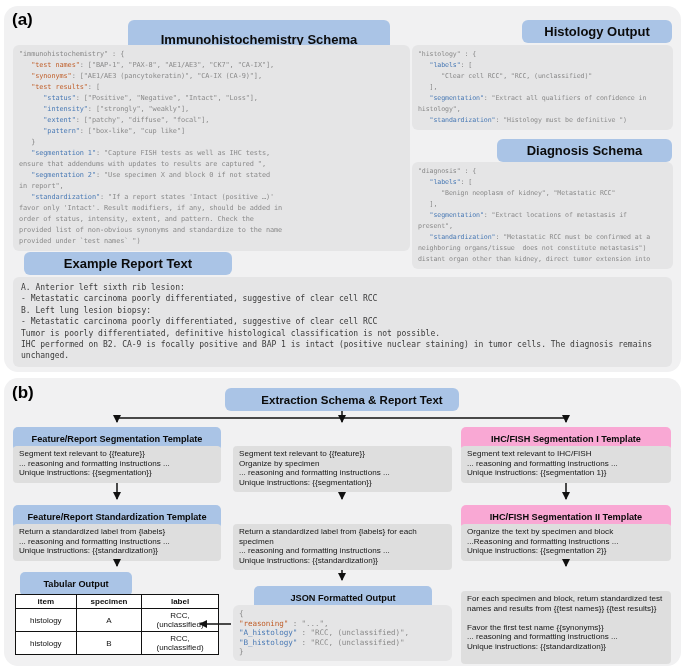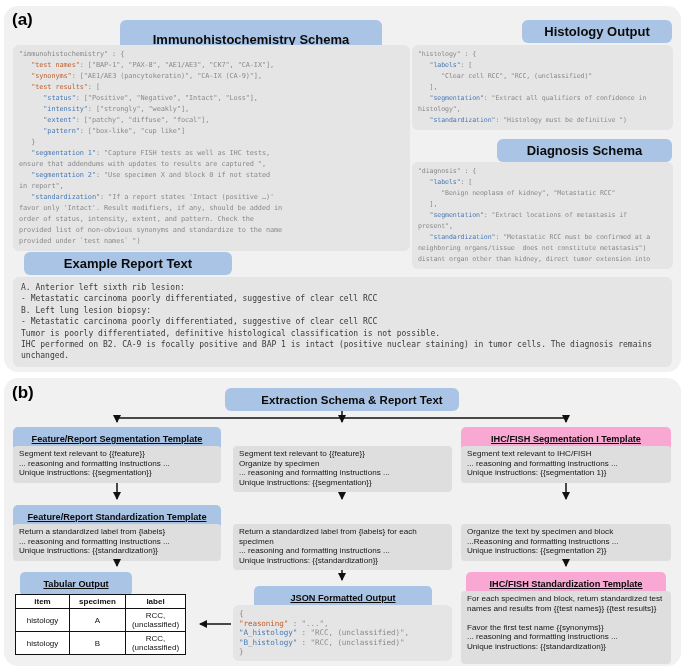--- a/index.html
+++ b/index.html
@@ -8,52 +8,52 @@
   .panel { position:absolute; background:#f1f1f2; border-radius:14px; }
   #panelA { left:4px; top:6px; width:677px; height:366px; }
   #panelB { left:4px; top:378px; width:677px; height:288px; }
   .panel-label { position:absolute; font-size:17px; font-weight:bold; color:#000; }
   .hdr { position:absolute; display:flex; align-items:center; justify-content:center;
          font-weight:bold; color:#0b0b0b; border-radius:6px; font-size:12px; text-align:center; }
   .hdr.blue { background:#aac4e6; }
   .hdr.green { background:#d946ef;margin-top:32px; }
   .hdr.yellow { background:#f9a8d4; }
   .hdr.big { font-size:13px; }
-  .hdr.small { height:19px; font-size:9.2px; border-radius:5px; padding:12px 2px;text-decoration:underline; }
+  .hdr.small { height:19px; font-size:9.2px; border-radius:5px; padding:12px 2px; }
   .hdr.root { font-size:11.5px;padding-left:20px; }
   .codebox { position:absolute; background:#e5e5e6; border-radius:6px; padding:4px 6px;
              font-family:"DejaVu Sans Mono", monospace; font-size:6.9px; line-height:11px;
              letter-spacing:-0.1px; color:#8a8a8a; }
   .codebox.narrow { font-size:6.6px; }
   .codebox.example { font-size:8px; line-height:11.4px; padding:5px 8px; color:#3a3a3a;
                      white-space:pre-line; letter-spacing:0; }
   .codebox.json { font-size:7.6px; line-height:9.6px; }
   .code-line { white-space:pre-wrap; }
   .tok-g { color:#8a8a8a; }
   .tok-o { color:#c05f2a; }
   .tok-b { color:#4a7ab5; }
   .flowbody { position:absolute; background:#dedede; border-radius:4px; padding:3px 6px;
               font-size:8.1px; line-height:9.6px; color:#161616; white-space:pre-line; }
   .outtable { position:absolute; border-collapse:collapse; background:#ffffff; font-size:8px; color:#111; }
-  .outtable th, .outtable td { border:1.5px solid #111; text-align:center; padding:2px 3px; vertical-align:middle;margin-top:20px; }
+  .outtable th, .outtable td { border:1.5px solid #111; text-align:center; padding:2px 14px; vertical-align:middle;margin-top:20px; }
   .outtable th { font-weight:bold; }
   .outtable td.lbl { white-space:pre-line; }
   svg.arrows { position:absolute; left:0; top:0; pointer-events:none; }
 </style>
 </head>
 <body>
 
 <div class="canvas">
 
   <div class="panel" id="panelA"></div>
   <div class="panel" id="panelB"></div>
 
   <div class="panel-label" style="left:12px;top:10px;">(a)</div>
 
-  <div class="hdr blue big" style="left:120px;top:20px;width:262px;height:39px;">Immunohistochemistry Schema</div>
+  <div class="hdr blue big" style="left:128px;top:20px;width:262px;height:39px;">Immunohistochemistry Schema</div>
   <div class="codebox" style="left:13px;top:45px;width:397px;">
       <div class="code-line"><span class="tok-g">"immunohistochemistry" : {</span></div>
       <div class="code-line"><span class="tok-g">   </span><span class="tok-o">"test names"</span><span class="tok-g">: ["BAP-1", "PAX-8", "AE1/AE3", "CK7", "CA-IX"],</span></div>
       <div class="code-line"><span class="tok-g">   </span><span class="tok-o">"synonyms"</span><span class="tok-g">: ["AE1/AE3 (pancytokeratin)", "CA-IX (CA-9)"],</span></div>
       <div class="code-line"><span class="tok-g">   </span><span class="tok-o">"test results"</span><span class="tok-g">: [</span></div>
       <div class="code-line"><span class="tok-g">      </span><span class="tok-b">"status"</span><span class="tok-g">: ["Positive", "Negative", "Intact", "Loss"],</span></div>
       <div class="code-line"><span class="tok-g">      </span><span class="tok-b">"intensity"</span><span class="tok-g">: ["strongly", "weakly"],</span></div>
       <div class="code-line"><span class="tok-g">      </span><span class="tok-b">"extent"</span><span class="tok-g">: ["patchy", "diffuse", "focal"],</span></div>
       <div class="code-line"><span class="tok-g">      </span><span class="tok-b">"pattern"</span><span class="tok-g">: ["box-like", "cup like"]</span></div>
       <div class="code-line"><span class="tok-g">   }</span></div>
@@ -158,25 +158,25 @@
       <div class="code-line"><span class="tok-b">"A_histology"</span><span class="tok-g"> : "RCC, (unclassified)",</span></div>
       <div class="code-line"><span class="tok-b">"B_histology"</span><span class="tok-g"> : "RCC, (unclassified)"</span></div>
       <div class="code-line"><span class="tok-g">}</span></div>
     </div>
 
   <div class="hdr yellow small" style="left:461px;top:427px;width:210px;">IHC/FISH Segmentation I Template</div>
   <div class="flowbody" style="left:461px;top:446px;width:210px;height:37px;">Segment text relevant to IHC/FISH
 ... reasoning and formatting instructions ...
 Unique instructions: {{segmentation 1}}</div>
 
+  <div class="hdr yellow small" style="left:461px;top:505px;width:210px;">IHC/FISH Segmentation II Template</div>
   <div class="flowbody" style="left:461px;top:524px;width:210px;height:37px;">Organize the text by specimen and block
 ...Reasoning and formatting instructions ...
 Unique instructions: {{segmentation 2}}</div>
 
-  <div class="hdr yellow small" style="left:466px;top:572px;width:200px;">IHC/FISH Standardization Template</div>
   <div class="flowbody" style="left:461px;top:591px;width:210px;height:73px;">For each specimen and block, return standardized test names and results from {{test names}} {{test results}}
 
 Favor the first test name {{synonyms}}
 ... reasoning and formatting instructions ...
 Unique instructions: {{standardization}}</div>
 
   <svg class="arrows" width="685" height="670" viewBox="0 0 685 670">
     <defs>
       <marker id="ah" markerWidth="8" markerHeight="8" refX="7" refY="4" orient="auto" markerUnits="userSpaceOnUse">
         <path d="M0,0 L8,4 L0,8 Z" fill="#111"></path>

